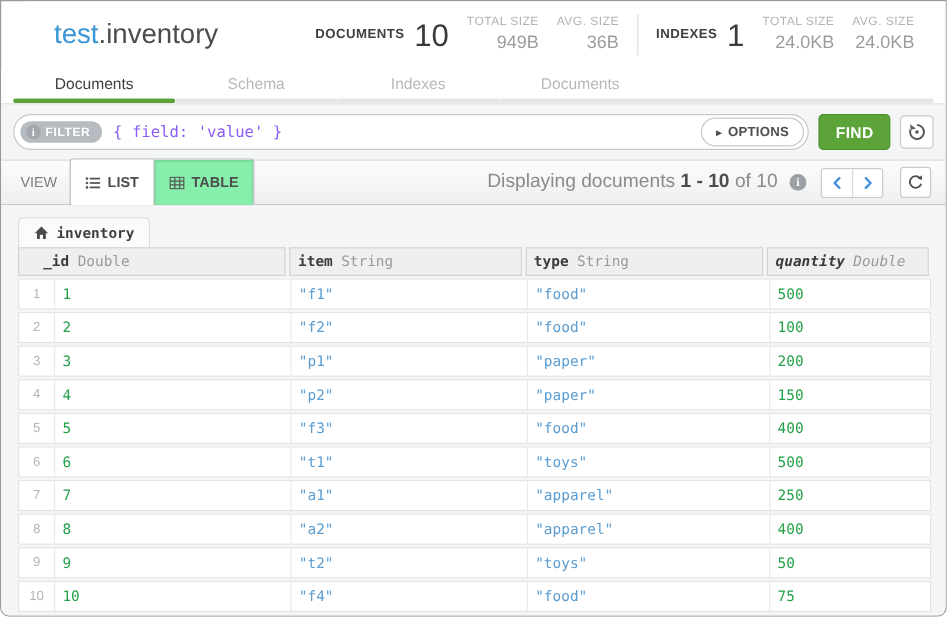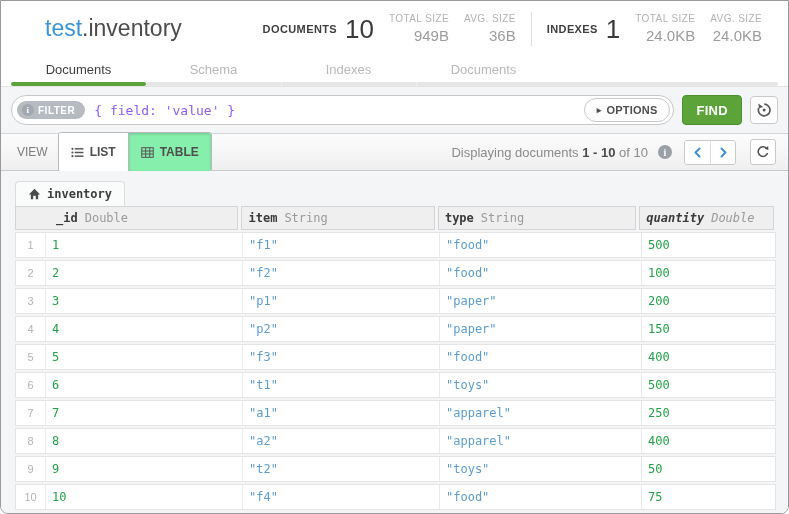--- a/index.html
+++ b/index.html
@@ -55,40 +55,40 @@
     display:flex; align-items:center; padding:0 12px 0 14px; gap:10px; }
   .insert-btn { height:25px; padding:0 12px; background:linear-gradient(#63ae43,#55a134); border:1px solid #4c8f2e;
     border-radius:3px; color:#fff; font-weight:bold; font-size:12px; letter-spacing:.3px; cursor:pointer;
     font-family:"Liberation Sans",sans-serif; }
   .view-label { font-size:12px; color:#7d7d7d; margin-left:2px; }
   .segmented { display:flex; border:1px solid #b9b9b9; border-radius:3px; overflow:hidden; height:40px; background:#fff; }
   .seg-btn { display:flex; align-items:center; gap:6px; padding:0 12px; background:#fff; font-size:12px; font-weight:bold;
     color:#4e4e4e; border:none; cursor:pointer; font-family:"Liberation Sans",sans-serif; }
   .seg-btn + .seg-btn { border-left:1px solid #b9b9b9; }
   .seg-btn.active { background:#86efac; box-shadow:inset 0 1px 3px rgba(0,0,0,.18); }
-  .displaying { margin-left:auto; font-size:13px; color:#8b8b8b; white-space:nowrap;text-align:center; }
+  .displaying { margin-left:auto; font-size:16px; color:#8b8b8b; white-space:nowrap;text-align:center; }
   .displaying b { color:#4c4c4c; }
   .info-circle { width:14px; height:14px; border-radius:50%; background:#9aa0a6; color:#fff; font-size:10px; font-weight:bold;
     display:flex; align-items:center; justify-content:center; font-family:"Liberation Serif",serif; flex:none; }
   .pager { display:flex; border:1px solid #c9c9c9; border-radius:3px; overflow:hidden; margin-left:2px; background:#fff; }
   .pager button { width:25px; height:23px; background:#fff; border:none; display:flex; align-items:center; justify-content:center; cursor:pointer; }
   .pager button + button { border-left:1px solid #dcdcdc; }
   .refresh-btn { width:26px; height:26px; background:#fff; border:1px solid #c9c9c9; border-radius:3px;
     display:flex; align-items:center; justify-content:center; cursor:pointer; margin-left:4px; }
   
   .content { flex:1; background:#f4f5f6; padding:10px 14px 0; overflow:hidden; }
   .coll-tab { display:inline-flex; align-items:center; gap:6px; height:25px; padding:0 12px;
     background:#fafbfb; border:1px solid #dcdcdc; border-bottom:none; border-radius:4px 4px 0 0;
     font-family:"DejaVu Sans Mono",monospace; font-size:12px; font-weight:bold; color:#3e3e3e; cursor:pointer; }
   .grid-header { display:flex; margin-bottom:2px; }
   .hcell { height:24px; background:#efefef; border:1px solid #d4d4d4; display:flex; align-items:center;
     font-family:"DejaVu Sans Mono",monospace; font-size:12px; }
   .hcell .name { font-weight:bold; color:#3a3a3a; }
   .hcell .type { color:#9a9a9a; margin-left:7px; }
-  .hcell-id   { width:224px; padding-left:40px; margin-right:3px; }
+  .hcell-id   { width:224px; padding-left:20px; margin-right:3px; }
   .hcell-item { width:194px; padding-left:6px;  margin-right:3px; }
   .hcell-type { width:199px; padding-left:6px;  margin-right:3px; }
   .hcell-qty  { width:135px; padding-left:6px;font-style:italic; }
   .trow { display:flex; height:26px; margin-bottom:2px; background:#fff; border:1px solid #e4e4e4; width:761px; cursor:pointer; }
   .cell { font-family:"DejaVu Sans Mono",monospace; font-size:12px; display:flex; align-items:center;
     padding:0 6px; border-right:1px solid #e9e9e9; height:100%; overflow:hidden; white-space:nowrap; }
   .cell-n { width:30px; justify-content:center; color:#b4b4b4; font-family:"Liberation Sans",sans-serif; font-size:11px; }
   .cell-id { width:197px; } .cell-item { width:197px; } .cell-type { width:202px; }
   .cell-qty { width:133px; border-right:none; }
   .v-green { color:#24a148; } .v-blue { color:#5b9dd1; }

